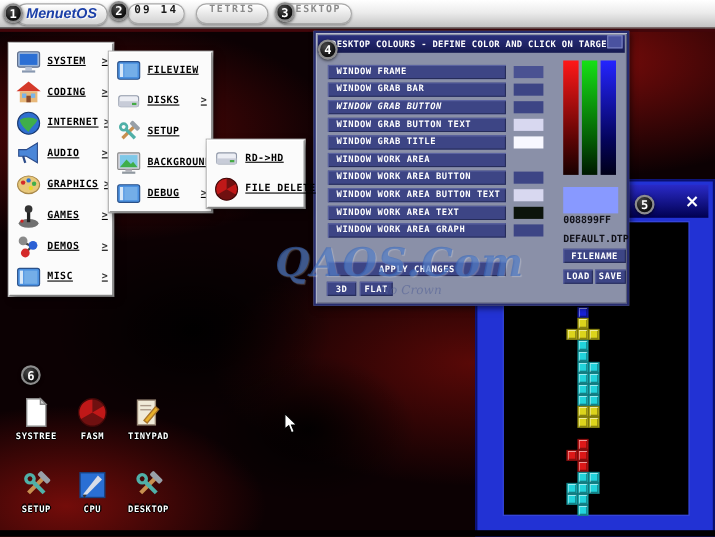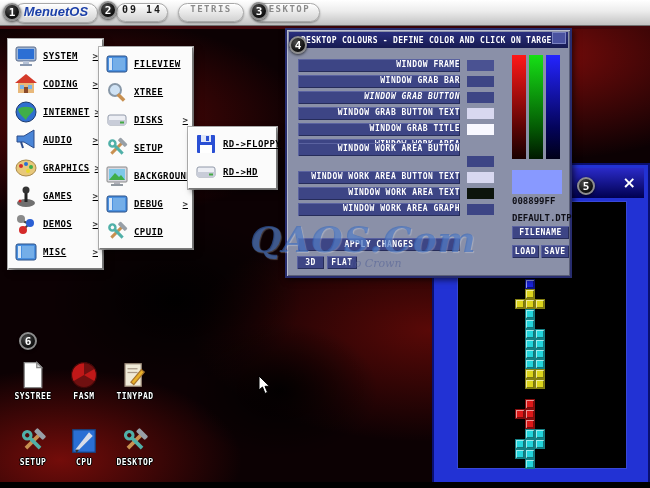--- a/index.html
+++ b/index.html
@@ -63,21 +63,21 @@
     background:#8a90a8; border:2px solid #272c6e;
     box-shadow:inset 1px 1px 0 #b8bccd, inset -1px -1px 0 #5a5f78, 2px 2px 6px rgba(0,0,0,.6); }
   #cw-titlebar { position:absolute; left:2px; top:2px; right:2px; height:16px;
     background:linear-gradient(180deg,#2a2f7e,#161a50); display:flex; align-items:center; }
   #cw-title { font:bold 8px "DejaVu Sans Mono",monospace; color:#fff; letter-spacing:.3px; padding-left:12px; white-space:nowrap; }
   #cw-sysbtn { position:absolute; right:4px; top:2px; width:14px; height:12px;
     background:#4a52a0; border:1px solid #7a82c0; }
   .cw-row-btn { position:absolute; left:11px; width:162px; height:13px;
     background:#3d4585; box-shadow:inset 1px 1px 0 #5a62a0, inset -1px -1px 0 #262c5a;
     font:bold 8px "DejaVu Sans Mono",monospace; color:#fff; letter-spacing:.5px;
-    line-height:12px; padding-left:8px; white-space:nowrap;text-align:right; }
+    line-height:12px; padding-left:8px; white-space:nowrap; }
   .cw-swatch { position:absolute; left:180px; width:27px; height:11px; }
   .cw-bar { position:absolute; top:25px; width:14px; height:104px; }
   #cw-bar-r { left:225px; background:linear-gradient(180deg,#ff1818 0%,#5a0404 70%,#180000 100%); }
   #cw-bar-g { left:242px; background:linear-gradient(180deg,#16e016 0%,#045a04 70%,#001800 100%); }
   #cw-bar-b { left:259px; background:linear-gradient(180deg,#2424ff 0%,#04045a 70%,#000018 100%); }
   #cw-preview { position:absolute; left:225px; top:140px; width:50px; height:24px; }
   #cw-hex { position:absolute; left:225px; top:166px; font:bold 9px "DejaVu Sans Mono",monospace; color:#101018; }
   #cw-filename-value { position:absolute; left:225px; top:183px; font:bold 9px "DejaVu Sans Mono",monospace; color:#101018; }
   .cw-btn { position:absolute; background:#3d4585;
     box-shadow:inset 1px 1px 0 #5a62a0, inset -1px -1px 0 #262c5a;
@@ -247,29 +247,20 @@
             <rect x="2" y="4" width="20" height="16" rx="2" fill="#4a90e0" stroke="#2a5088"></rect>
             <rect x="4" y="6" width="3" height="12" fill="#d8e8f8"></rect>
             <rect x="8" y="6" width="12" height="12" fill="#74aee8"></rect>
           </svg>
         </span>
         <span class="mi-label">FILEVIEW</span>
       </div>
       <div class="menu-item">
         <span class="mi-icon">
           <svg viewBox="0 0 24 24">
-            <circle cx="10" cy="10" r="6" fill="#cfe2f4" stroke="#8898a8" stroke-width="2"></circle>
-            <rect x="14" y="13" width="9" height="3.5" transform="rotate(45 14 13)" fill="#c89050"></rect>
-          </svg>
-        </span>
-        <span class="mi-label">XTREE</span>
-      </div>
-      <div class="menu-item">
-        <span class="mi-icon">
-          <svg viewBox="0 0 24 24">
             <rect x="3" y="7" width="18" height="10" rx="2" fill="#eceef4" stroke="#9098a8"></rect>
             <rect x="3" y="12" width="18" height="5" fill="#c8ccd8"></rect>
             <rect x="15" y="13.5" width="4" height="2" fill="#44aa44"></rect>
           </svg>
         </span>
         <span class="mi-label">DISKS</span>
         <span class="mi-arrow">&gt;</span>
       </div>
       <div class="menu-item">
         <span class="mi-icon">
@@ -302,78 +293,63 @@
         <span class="mi-icon">
           <svg viewBox="0 0 24 24">
             <rect x="2" y="4" width="20" height="16" rx="2" fill="#4a90e0" stroke="#2a5088"></rect>
             <rect x="4" y="6" width="3" height="12" fill="#d8e8f8"></rect>
             <rect x="8" y="6" width="12" height="12" fill="#74aee8"></rect>
           </svg>
         </span>
         <span class="mi-label">DEBUG</span>
         <span class="mi-arrow">&gt;</span>
       </div>
-      <div class="menu-item">
-        <span class="mi-icon">
-          <svg viewBox="0 0 24 24">
-            <g transform="rotate(45 12 12)">
-              <rect x="10.5" y="5" width="3" height="15" fill="#c89050"></rect>
-              <rect x="7" y="2" width="10" height="4" rx="1" fill="#98a0a8"></rect>
-            </g>
-            <g transform="rotate(-45 12 12)">
-              <rect x="10.5" y="8" width="3" height="12" fill="#50b0a8"></rect>
-              <circle cx="12" cy="5.5" r="3" fill="none" stroke="#50b0a8" stroke-width="2.5"></circle>
-            </g>
-          </svg>
-        </span>
-        <span class="mi-label">CPUID</span>
-      </div>
     </div>
   <div id="menu-disks" class="menu-panel">
-      <div class="menu-item">
-        <span class="mi-icon">
-          <svg viewBox="0 0 24 24">
-            <rect x="3" y="3" width="18" height="18" rx="1" fill="#2a4fd4"></rect>
-            <rect x="7" y="3" width="10" height="7" fill="#dfe6f8"></rect>
-            <rect x="12" y="4" width="3" height="5" fill="#2a4fd4"></rect>
-            <rect x="6" y="13" width="12" height="8" fill="#ffffff"></rect>
-          </svg>
-        </span>
-        <span class="mi-label">RD-&gt;FLOPPY</span>
-      </div>
       <div class="menu-item">
         <span class="mi-icon">
           <svg viewBox="0 0 24 24">
             <rect x="3" y="7" width="18" height="10" rx="2" fill="#eceef4" stroke="#9098a8"></rect>
             <rect x="3" y="12" width="18" height="5" fill="#c8ccd8"></rect>
             <rect x="15" y="13.5" width="4" height="2" fill="#44aa44"></rect>
           </svg>
         </span>
         <span class="mi-label">RD-&gt;HD</span>
+      </div>
+      <div class="menu-item">
+        <span class="mi-icon">
+          <svg viewBox="0 0 24 24">
+            <circle cx="12" cy="12" r="10" fill="#c01818"></circle>
+            <path d="M12 12 L12 2 A10 10 0 0 1 20.6 7Z" fill="#701010"></path>
+            <path d="M12 12 L20.6 17 A10 10 0 0 1 3.4 17Z" fill="#701010"></path>
+            <circle cx="12" cy="12" r="10" fill="none" stroke="#400808"></circle>
+          </svg>
+        </span>
+        <span class="mi-label">FILE DELETE</span>
       </div>
     </div>
 
   <div id="colors-window" class="abs">
     <div id="cw-titlebar">
       <span id="cw-title">DESKTOP COLOURS - DEFINE COLOR AND CLICK ON TARGET</span>
     </div>
     <div id="cw-sysbtn"></div>
     <div id="cw-rows">
         <div class="cw-row-btn" style="top: 29px;">WINDOW FRAME</div>
         <div class="cw-swatch" style="top: 30px; background: rgb(74, 82, 146);"></div>
         <div class="cw-row-btn" style="top: 45px;">WINDOW GRAB BAR</div>
         <div class="cw-swatch" style="top: 46px; background: rgb(61, 69, 133);"></div>
         <div class="cw-row-btn" style="top: 61px; font-style: italic;">WINDOW GRAB BUTTON</div>
         <div class="cw-swatch" style="top: 62px; background: rgb(61, 69, 133);"></div>
         <div class="cw-row-btn" style="top: 77px;">WINDOW GRAB BUTTON TEXT</div>
         <div class="cw-swatch" style="top: 78px; background: rgb(216, 216, 240);"></div>
         <div class="cw-row-btn" style="top: 93px;">WINDOW GRAB TITLE</div>
         <div class="cw-swatch" style="top: 94px; background: rgb(248, 248, 255);"></div>
         <div class="cw-row-btn" style="top: 109px;">WINDOW WORK AREA</div>
-        <div class="cw-row-btn" style="top: 113px;">WINDOW WORK AREA BUTTON</div>
+        <div class="cw-row-btn" style="top: 125px;">WINDOW WORK AREA BUTTON</div>
         <div class="cw-swatch" style="top: 126px; background: rgb(61, 69, 133);"></div>
         <div class="cw-row-btn" style="top: 141px;">WINDOW WORK AREA BUTTON TEXT</div>
         <div class="cw-swatch" style="top: 142px; background: rgb(216, 216, 240);"></div>
         <div class="cw-row-btn" style="top: 157px;">WINDOW WORK AREA TEXT</div>
         <div class="cw-swatch" style="top: 158px; background: rgb(12, 20, 12);"></div>
         <div class="cw-row-btn" style="top: 173px;">WINDOW WORK AREA GRAPH</div>
         <div class="cw-swatch" style="top: 174px; background: rgb(61, 69, 133);"></div>
       </div>
     <div id="cw-bar-r" class="cw-bar"></div>
     <div id="cw-bar-g" class="cw-bar"></div>

